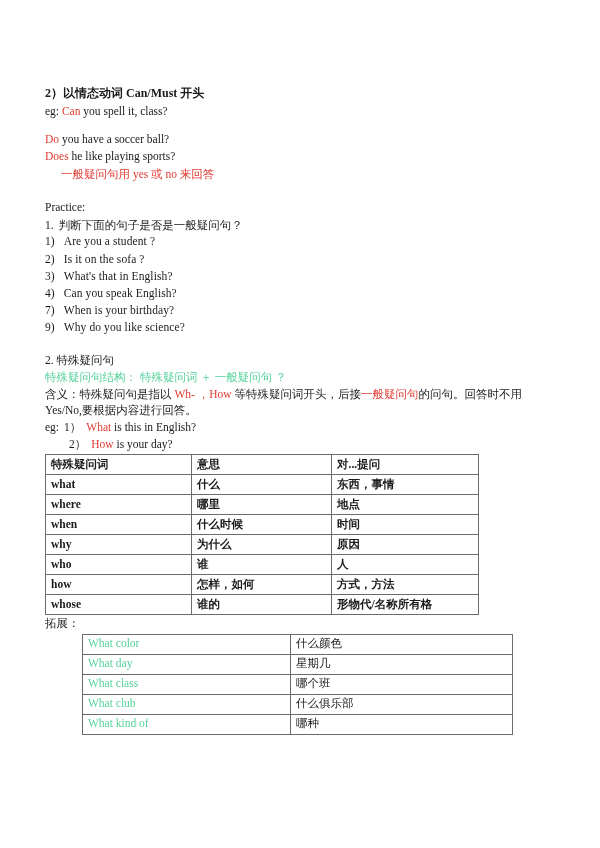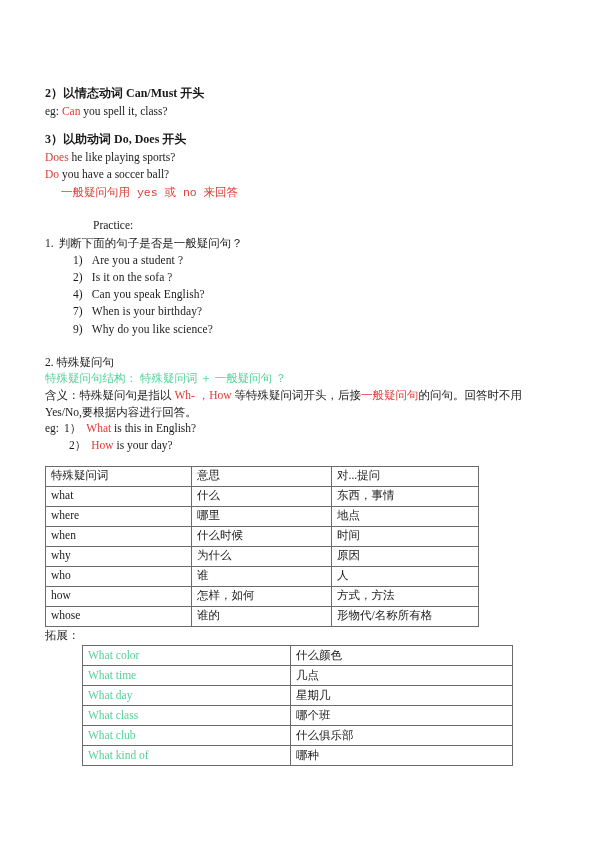--- a/index.html
+++ b/index.html
@@ -36,50 +36,50 @@
     font-weight: bold;
     font-size: 12px;
     margin-bottom: 1px;
   }
   .gap { height: 11px; }
   .gap-lg { height: 16px; }
 
   .red { color: #e03a32; }
   .green { color: #55d19a; }
 
-  .indent-1 { padding-left: 16px; font-family: Liberation Mono, monospace; }
+  .indent-1 { padding-left: 16px; }
   .indent-2 { padding-left: 24px; }
 
-  .practice-title { margin-bottom: 1px; margin-left: 48px; }
+  .practice-title { margin-bottom: 1px; }
 
   .qitem {
     letter-spacing: 0.1px;
     margin-bottom: 0.5px;
-    margin-left: 28px;
   }
   .sp { display: inline-block; width: 9px; }
   .sp-sm { display: inline-block; width: 5px; }
 
   
   table {
     border-collapse: collapse;
     table-layout: fixed;
     font-size: 11.5px;
   }
   table td {
     border: 1px solid #6b6b6b;
     padding: 1px 5px 2px 5px;
     vertical-align: middle;
     height: 16px;
     line-height: 1.35;
   }
   .table1 {
     width: 433px;
     margin-left: 0px;
-    margin-top: 12px;
+    margin-top: 2px;
+    font-weight: bold;
   }
   .table1 col.c1 { width: 146px; }
   .table1 col.c2 { width: 140px; }
   .table1 col.c3 { width: 147px; }
 
   .table2 {
     width: 430px;
     margin-left: 37px;
     margin-top: 2px;
   }
@@ -97,42 +97,44 @@
 <div class="page">
   <div class="content">
 
     <div class="line bold-head">2）以情态动词 Can/Must 开头</div>
     <div class="line">
       <span>eg: </span><span class="red">Can</span><span> you spell it, class?</span>
     </div>
 
     <div class="gap"></div>
 
-    <div class="line bold-head">3）以助动词 Do, Does 开头</div>
+    <div class="line">
+      <span class="red">Do</span><span> you have a soccer ball?</span>
+    </div>
     <div class="line">
       <span class="red">Does</span><span> he like playing sports?</span>
     </div>
-    <div class="line">
-      <span class="red">Do</span><span> you have a soccer ball?</span>
-    </div>
     <div class="line red indent-1 note-line">一般疑问句用 yes 或 no 来回答</div>
 
     <div class="gap-lg"></div>
 
     <div class="line practice-title">Practice:</div>
     <div class="line">
       <span>1.</span><span class="sp-sm"></span><span>判断下面的句子是否是一般疑问句？</span>
     </div>
 
     <div>
       <div class="line qitem">
         <span>1)</span><span class="sp"></span><span>Are   you   a   student ?</span>
       </div>
       <div class="line qitem">
         <span>2)</span><span class="sp"></span><span>Is   it   on the sofa ?</span>
+      </div>
+      <div class="line qitem">
+        <span>3)</span><span class="sp"></span><span>What's   that   in English?</span>
       </div>
       <div class="line qitem">
         <span>4)</span><span class="sp"></span><span>Can   you   speak English?</span>
       </div>
       <div class="line qitem">
         <span>7)</span><span class="sp"></span><span>When is your birthday?</span>
       </div>
       <div class="line qitem">
         <span>9)</span><span class="sp"></span><span>Why do you like science?</span>
       </div>
@@ -213,24 +215,20 @@
         <colgroup>
             <col class="d1">
             <col class="d2">
           </colgroup>
         <tbody>
           <tr>
             <td class="green">What color</td>
             <td>什么颜色</td>
           </tr>
           <tr>
-            <td class="green">What time</td>
-            <td>几点</td>
-          </tr>
-          <tr>
             <td class="green">What day</td>
             <td>星期几</td>
           </tr>
           <tr>
             <td class="green">What class</td>
             <td>哪个班</td>
           </tr>
           <tr>
             <td class="green">What club</td>
             <td>什么俱乐部</td>

